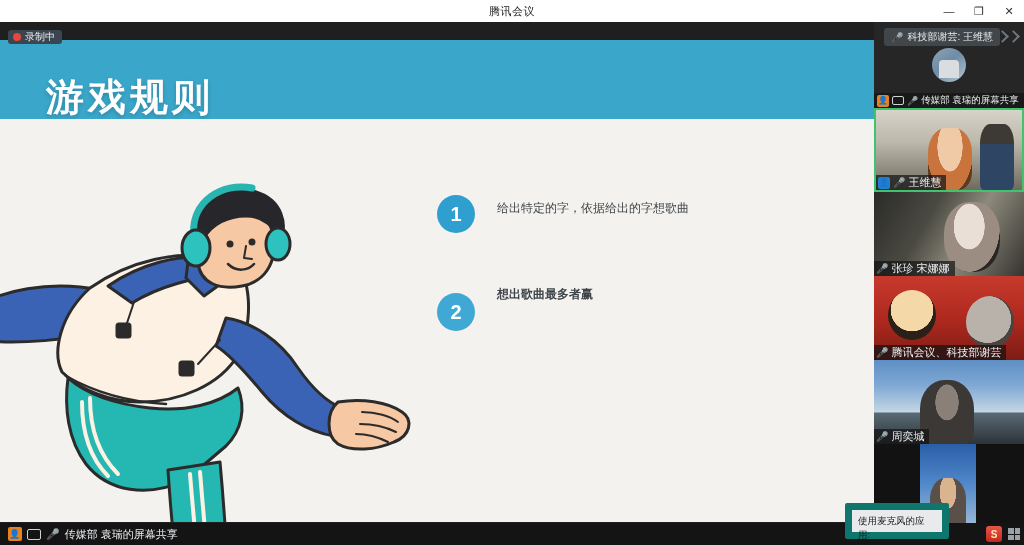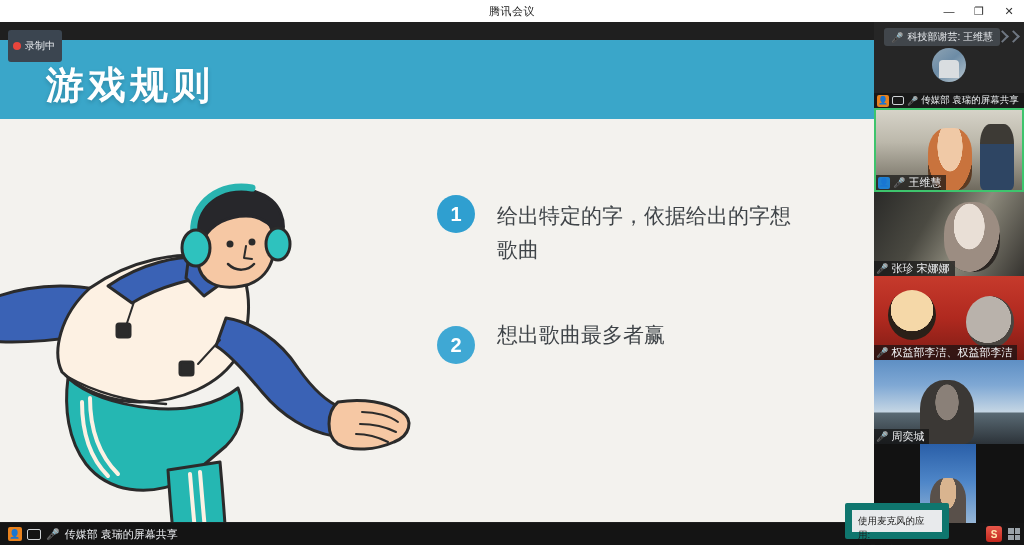--- a/index.html
+++ b/index.html
@@ -34,54 +34,54 @@
   }
   .slide {
     position: absolute; left: 0; top: 18px; width: 874px; height: 482px;
     background: #f3f2ee; overflow: hidden;
   }
   .slide-header {
     position: absolute; left: 0; top: 0; width: 874px; height: 79px;
     background: #3aa6c9;
   }
   .slide-title {
-    position: absolute; left: 46px; top: 20px;
+    position: absolute; left: 46px; top: 32px;
     font-size: 38px; font-weight: bold; color: #ffffff;
     letter-spacing: 4px;
     font-family: "DejaVu Sans", "Liberation Sans", sans-serif;
     text-shadow: 0 2px 4px rgba(0,0,0,.18);
   }
   .rec-badge {
     position: absolute; left: 8px; top: 8px;
     background: #3b4550; border-radius: 3px;
-    height: 32px; padding: 0 7px 0 5px;
+    height: 14px; padding: 0 7px 0 5px;
     display: flex; align-items: center; gap: 4px;
     z-index: 5;
   }
   .rec-dot { width: 8px; height: 8px; border-radius: 50%; background: #e8453c; }
   .rec-text { font-size: 10px; color: #e9ecef; }
 
   
   .illus { position: absolute; left: -10px; top: 100px; width: 450px; height: 400px; }
 
   
   .bullets { position: absolute; left: 437px; top: 155px; width: 400px; }
   .bullet { display: flex; align-items: flex-start; margin-bottom: 46px; }
   .bullet-num {
     flex: 0 0 auto; width: 38px; height: 38px; border-radius: 50%;
     background: #2f9fd0; color: #ffffff;
     display: flex; align-items: center; justify-content: center;
     font-size: 20px; font-weight: bold; margin-right: 22px;
   }
   .bullet-num.n2 { background: #3fa8d4; margin-top: 14px; }
   .bullet-text {
-    font-size: 21px; color: #3f4448; line-height: 1.6;
+    font-size: 12px; color: #3f4448; line-height: 1.6;
     max-width: 310px; padding-top: 4px;
   }
-  .bullet.second .bullet-text { padding-top: 6px; }
+  .bullet.second .bullet-text { padding-top: 6px; font-weight: bold; }
 
   
   .rail {
     position: absolute; left: 874px; top: 22px; width: 150px; height: 501px;
     background: #1d1d1d;
   }
   .speaker-panel {
     position: relative; width: 150px; height: 86px; background: #262626;
     overflow: hidden;
   }
@@ -329,21 +329,21 @@
       <div class="tile-label">
         <span class="mic-off">🎤</span>
         <span class="name">张珍 宋娜娜</span>
       </div>
     </div>
 
     <div class="tile">
       <div class="bg-t4"></div>
       <div class="tile-label">
         <span class="mic-off">🎤</span>
-        <span class="name">权益部李洁、权益部李洁</span>
+        <span class="name">腾讯会议、科技部谢芸</span>
       </div>
     </div>
 
     <div class="tile">
       <div class="bg-t5"></div>
       <div class="tile-label">
         <span class="mic-off">🎤</span>
         <span class="name">周奕城</span>
       </div>
     </div>

